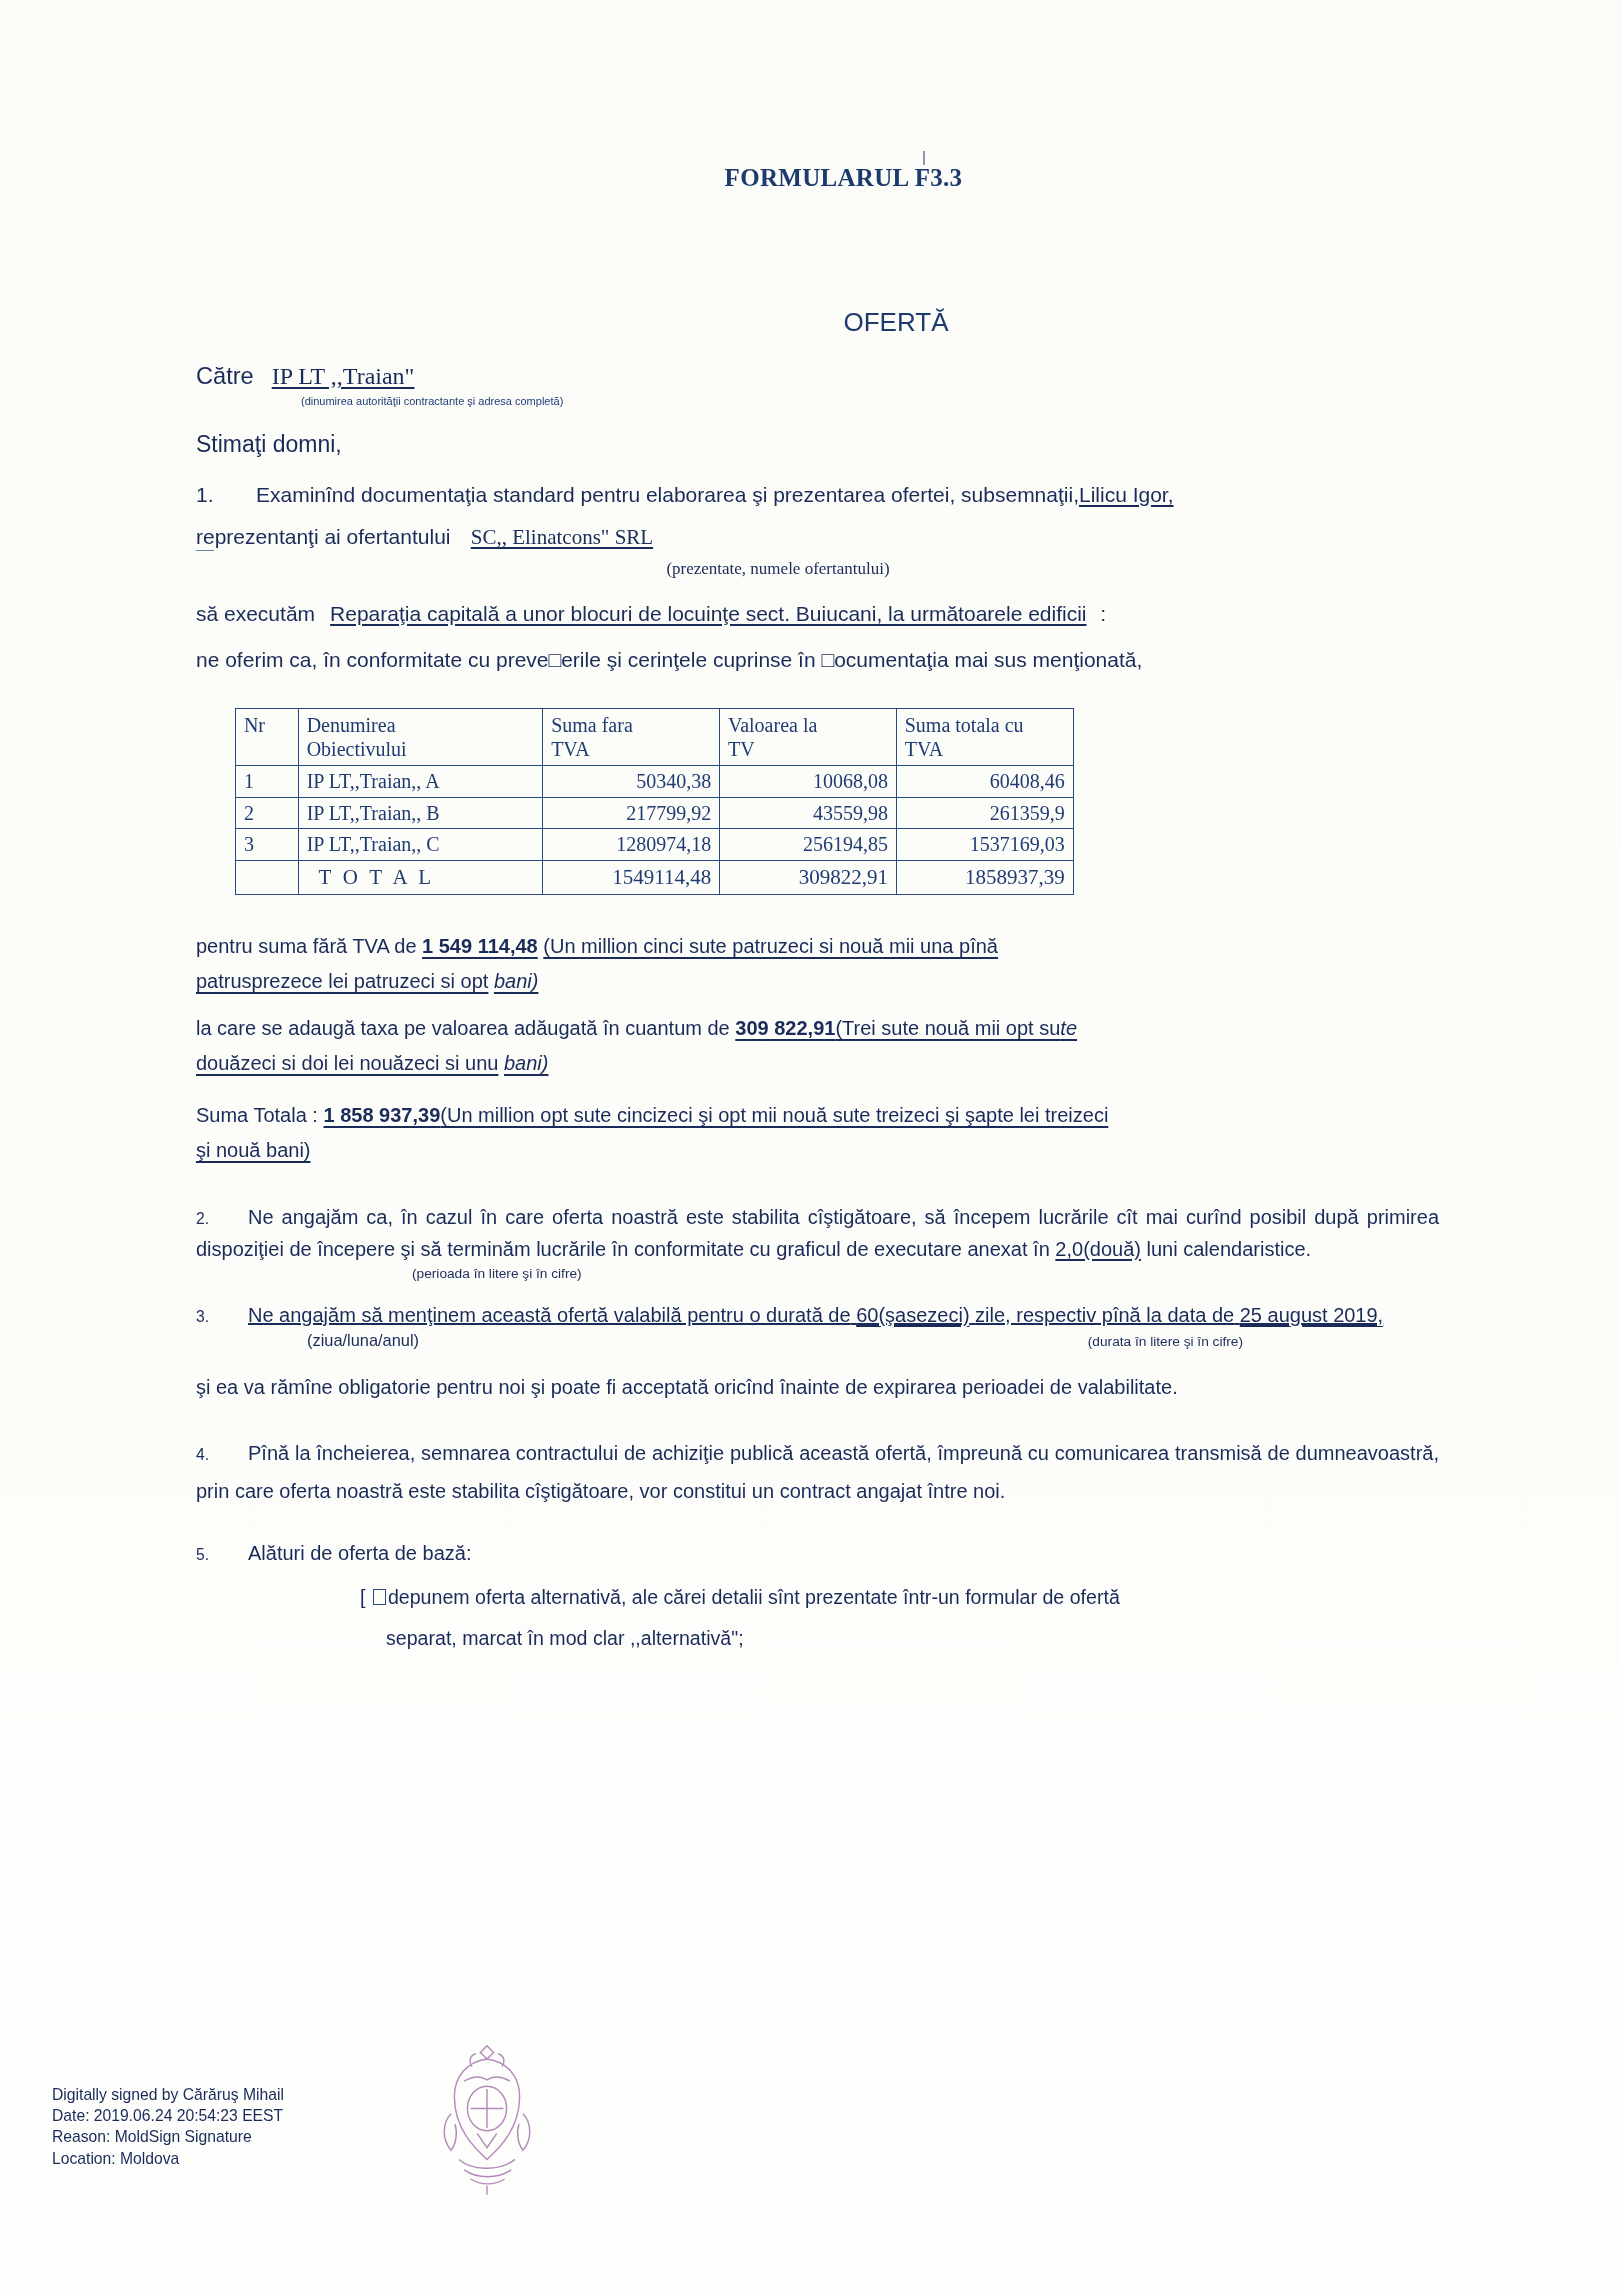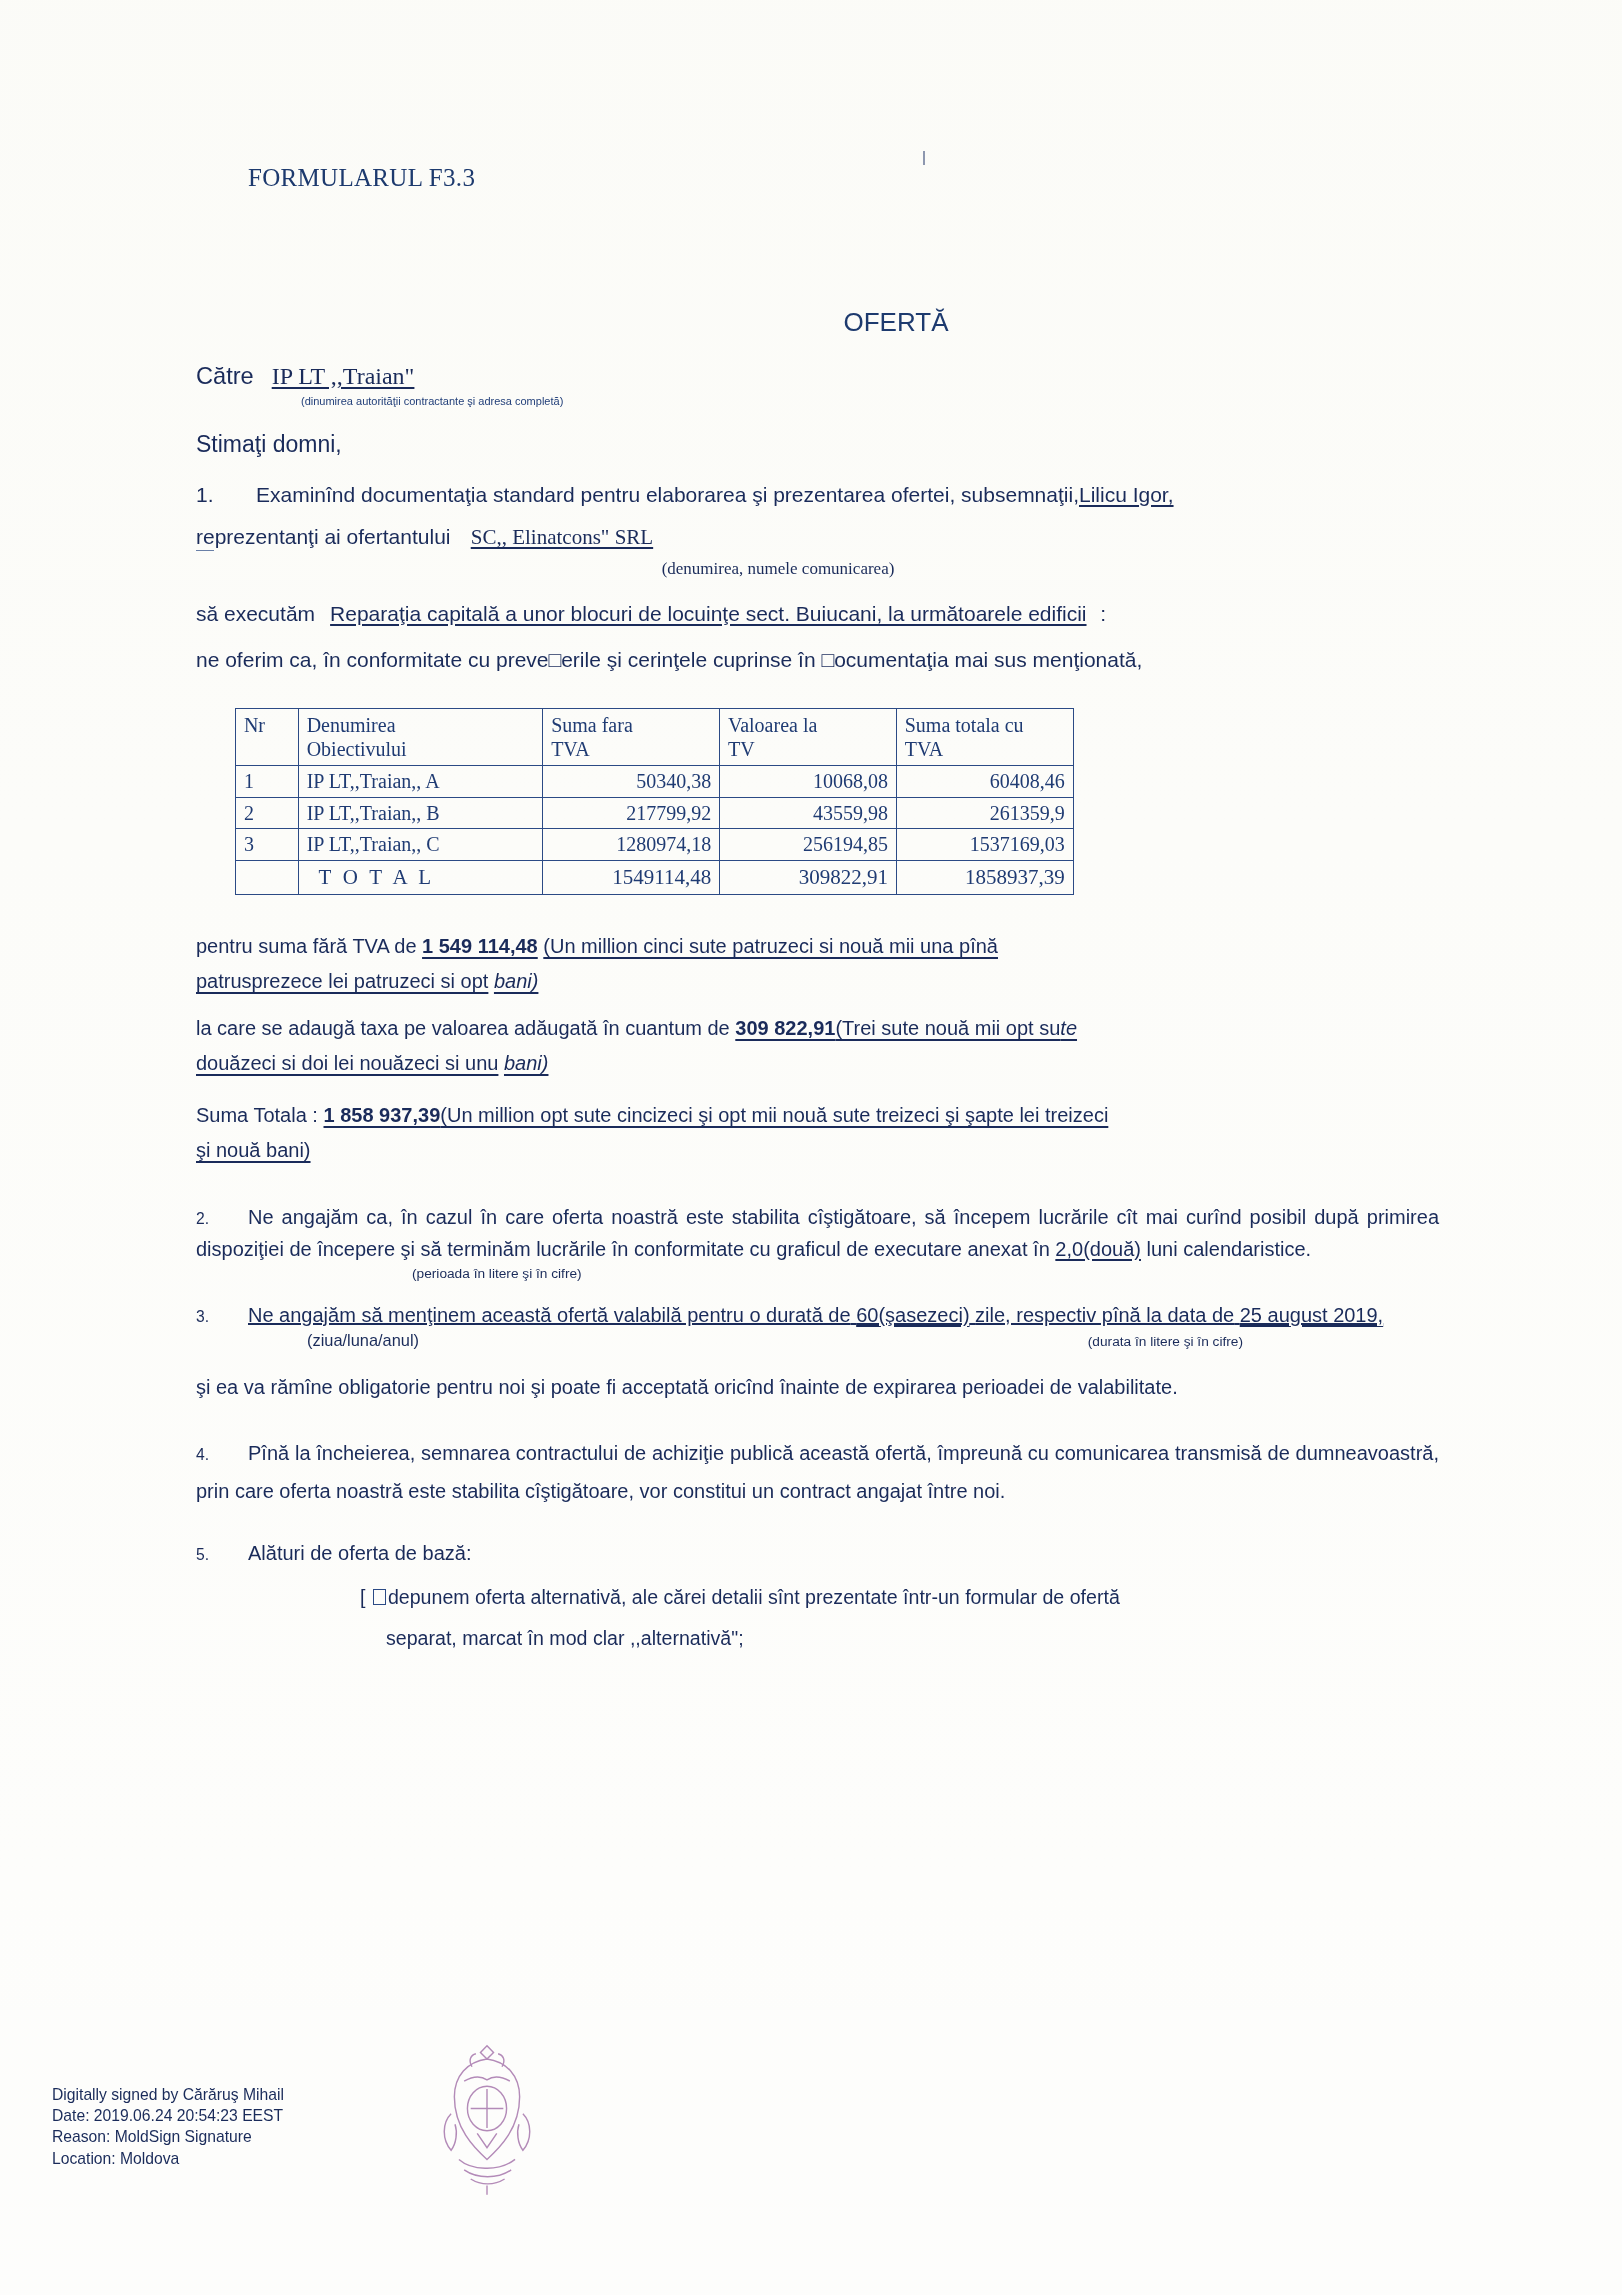--- a/index.html
+++ b/index.html
@@ -24,22 +24,23 @@
     background: linear-gradient(180deg, rgba(250,250,245,0.6), rgba(255,255,255,0.2));
     pointer-events: none;
   }
   .sheet {
     position: absolute;
     left: 196px;
     top: 164px;
     width: 1243px;
   }
   .form-title {
+    text-align: center;
     font-family: "Liberation Serif", serif;
-    font-weight: normal;
+    font-weight: bold;
     font-size: 25px;
     letter-spacing: 0.3px;
     color: #1d3a6e;
     margin-left: 52px;
   }
   .offer-title {
     text-align: center;
     font-size: 26px;
     margin-top: 115px;
     margin-left: 157px;
@@ -216,21 +217,21 @@
     <div class="stimati">Stimaţi domni,</div>
 
     <div class="para">
       <span class="para-num">1.</span><span>Examinînd documentaţia standard pentru elaborarea şi prezentarea ofertei, subsemnaţii,</span><span class="u">Lilicu Igor,</span>
       <div style="margin-top:11.8px;">
         <span>reprezentanţi ai ofertantului</span>
         <span class="u" style="margin-left:14.4px;font-family:'Liberation Serif',serif;">SC,, Elinatcons" SRL</span>
       </div>
     </div>
 
-    <div class="center-cap">(denumirea, numele comunicarea)</div>
+    <div class="center-cap">(prezentate, numele ofertantului)</div>
 
     <div class="para" style="margin-top:19.6px;">
       <span>să executăm</span>
       <span class="u" style="margin-left:9.2px;">Reparaţia capitală a unor blocuri de locuinţe sect. Buiucani, la următoarele edificii</span>
       <span style="margin-left:7.9px;">:</span>
     </div>
 
     <div class="para" style="margin-top:15.7px;">ne oferim ca, în conformitate cu preve□erile şi cerinţele cuprinse în □ocumentaţia mai sus menţionată,</div>
 
     <table class="offer">

